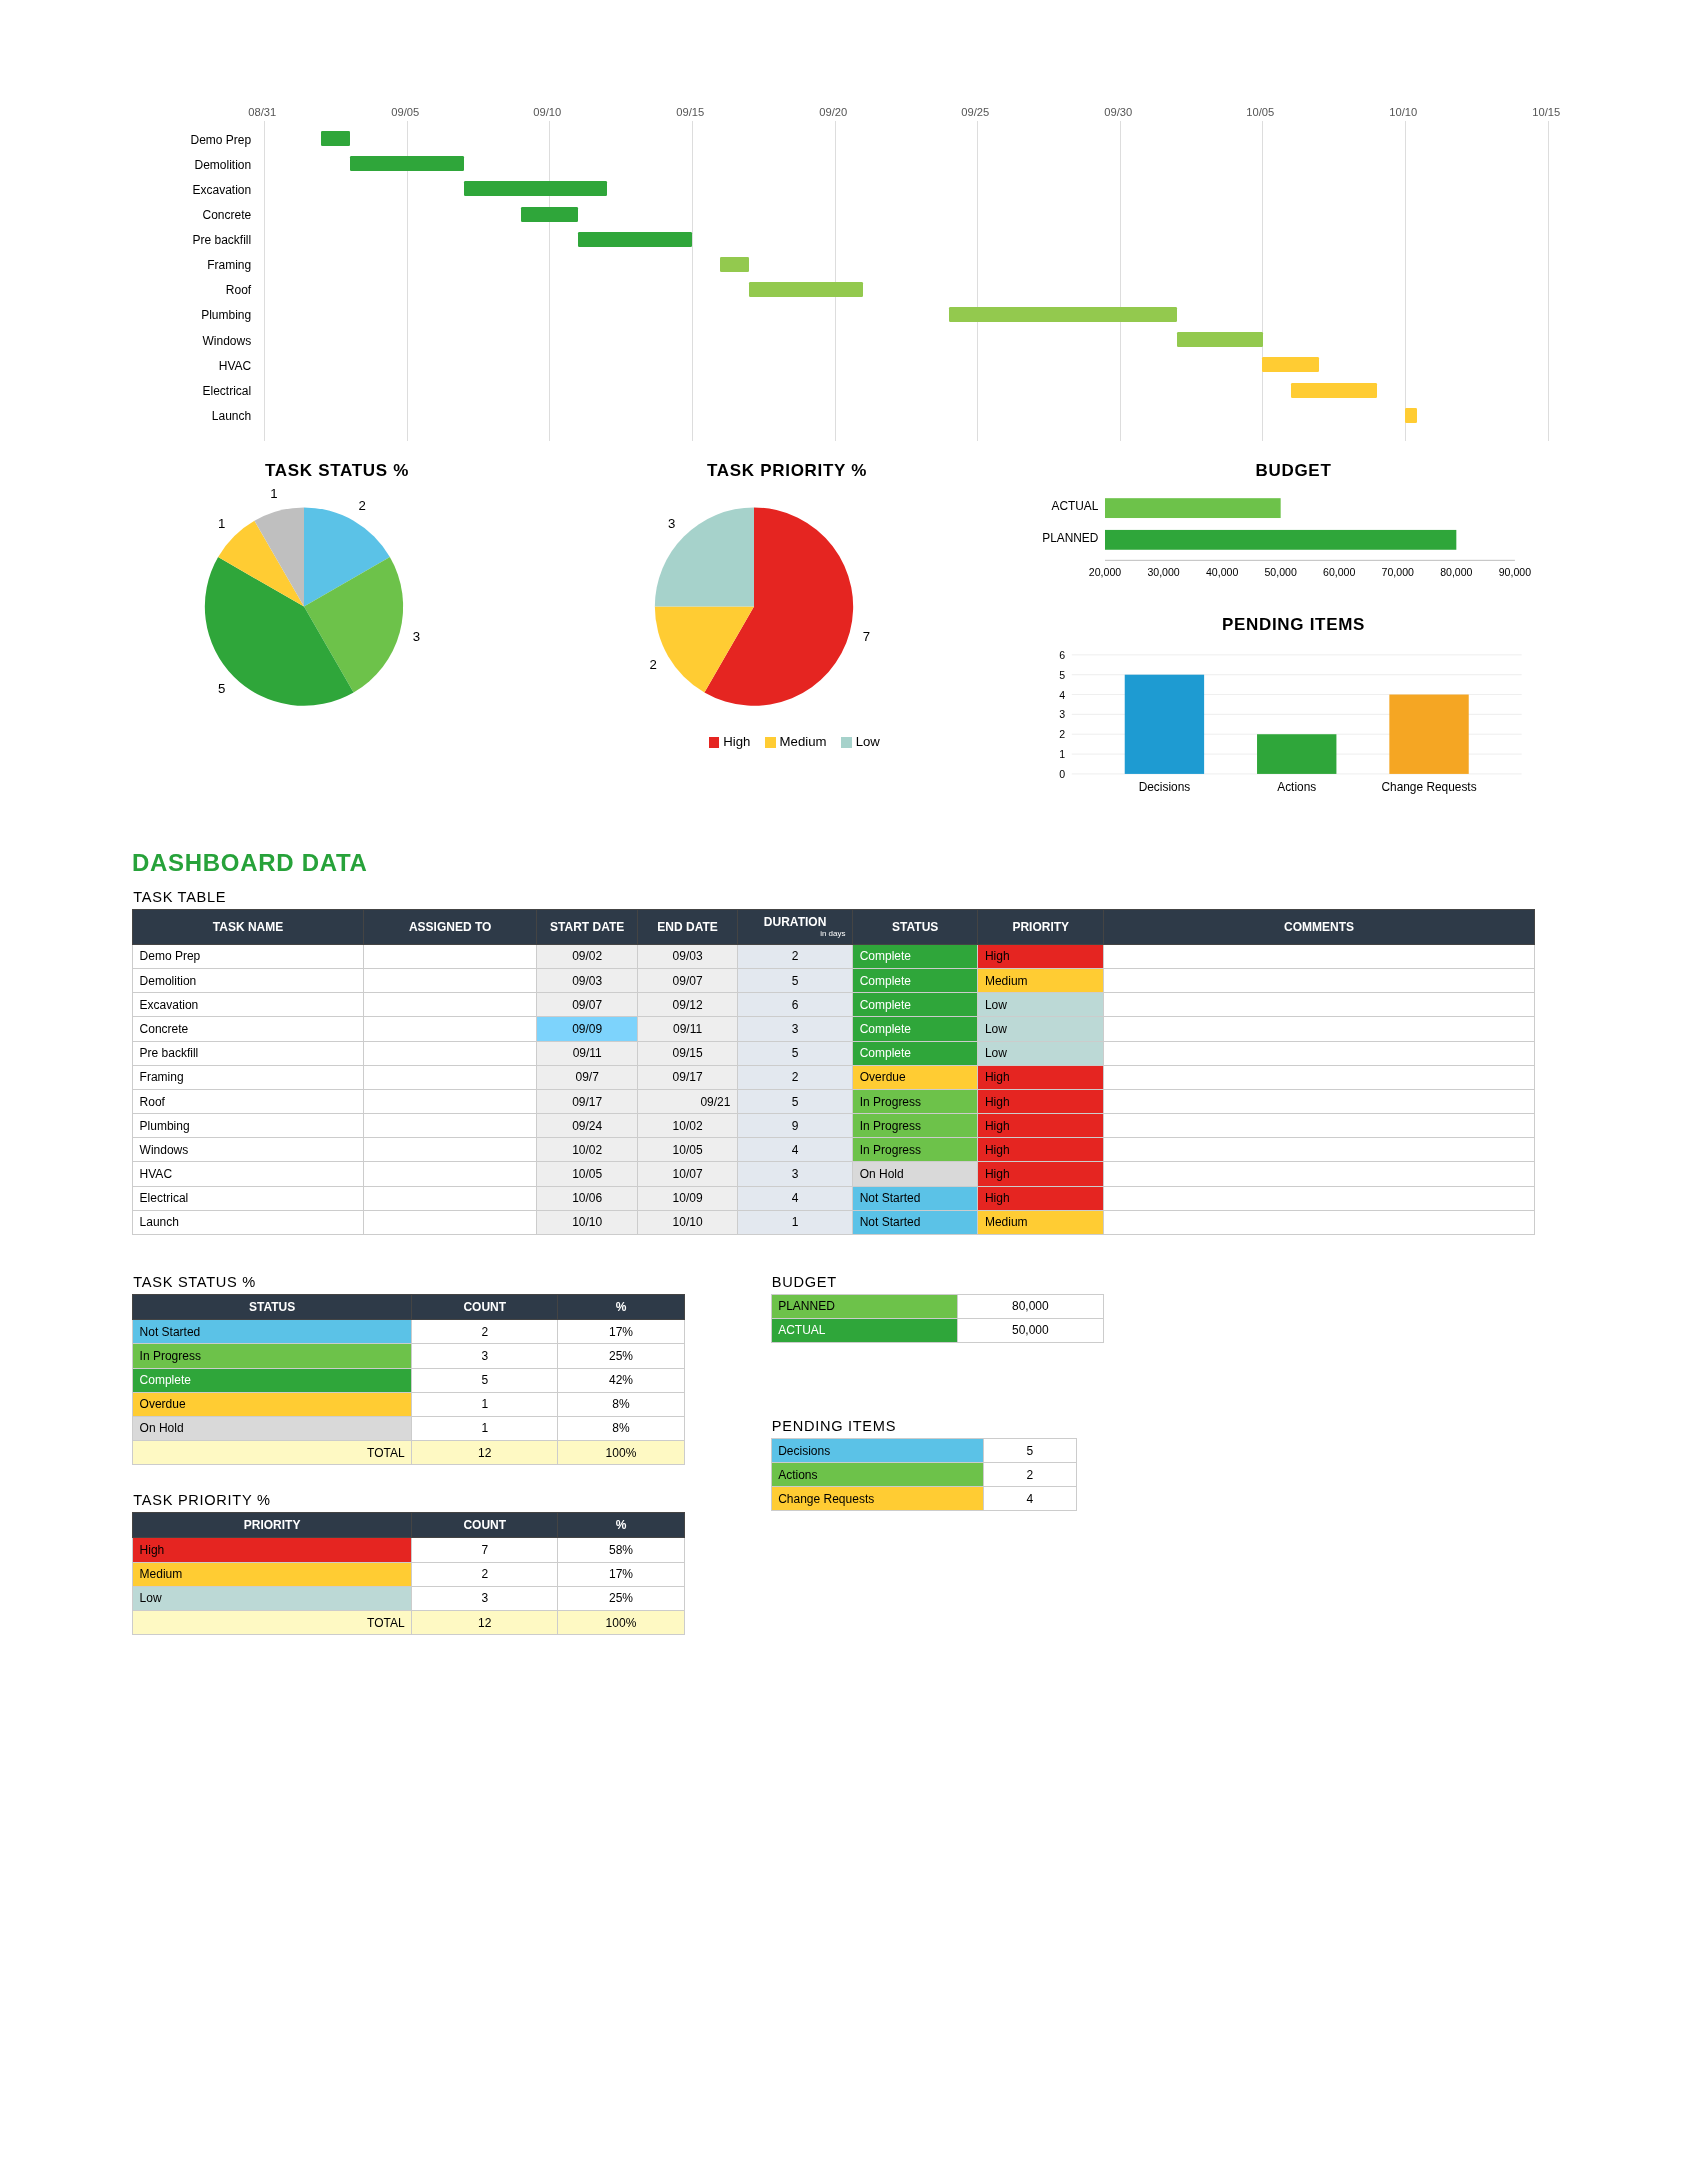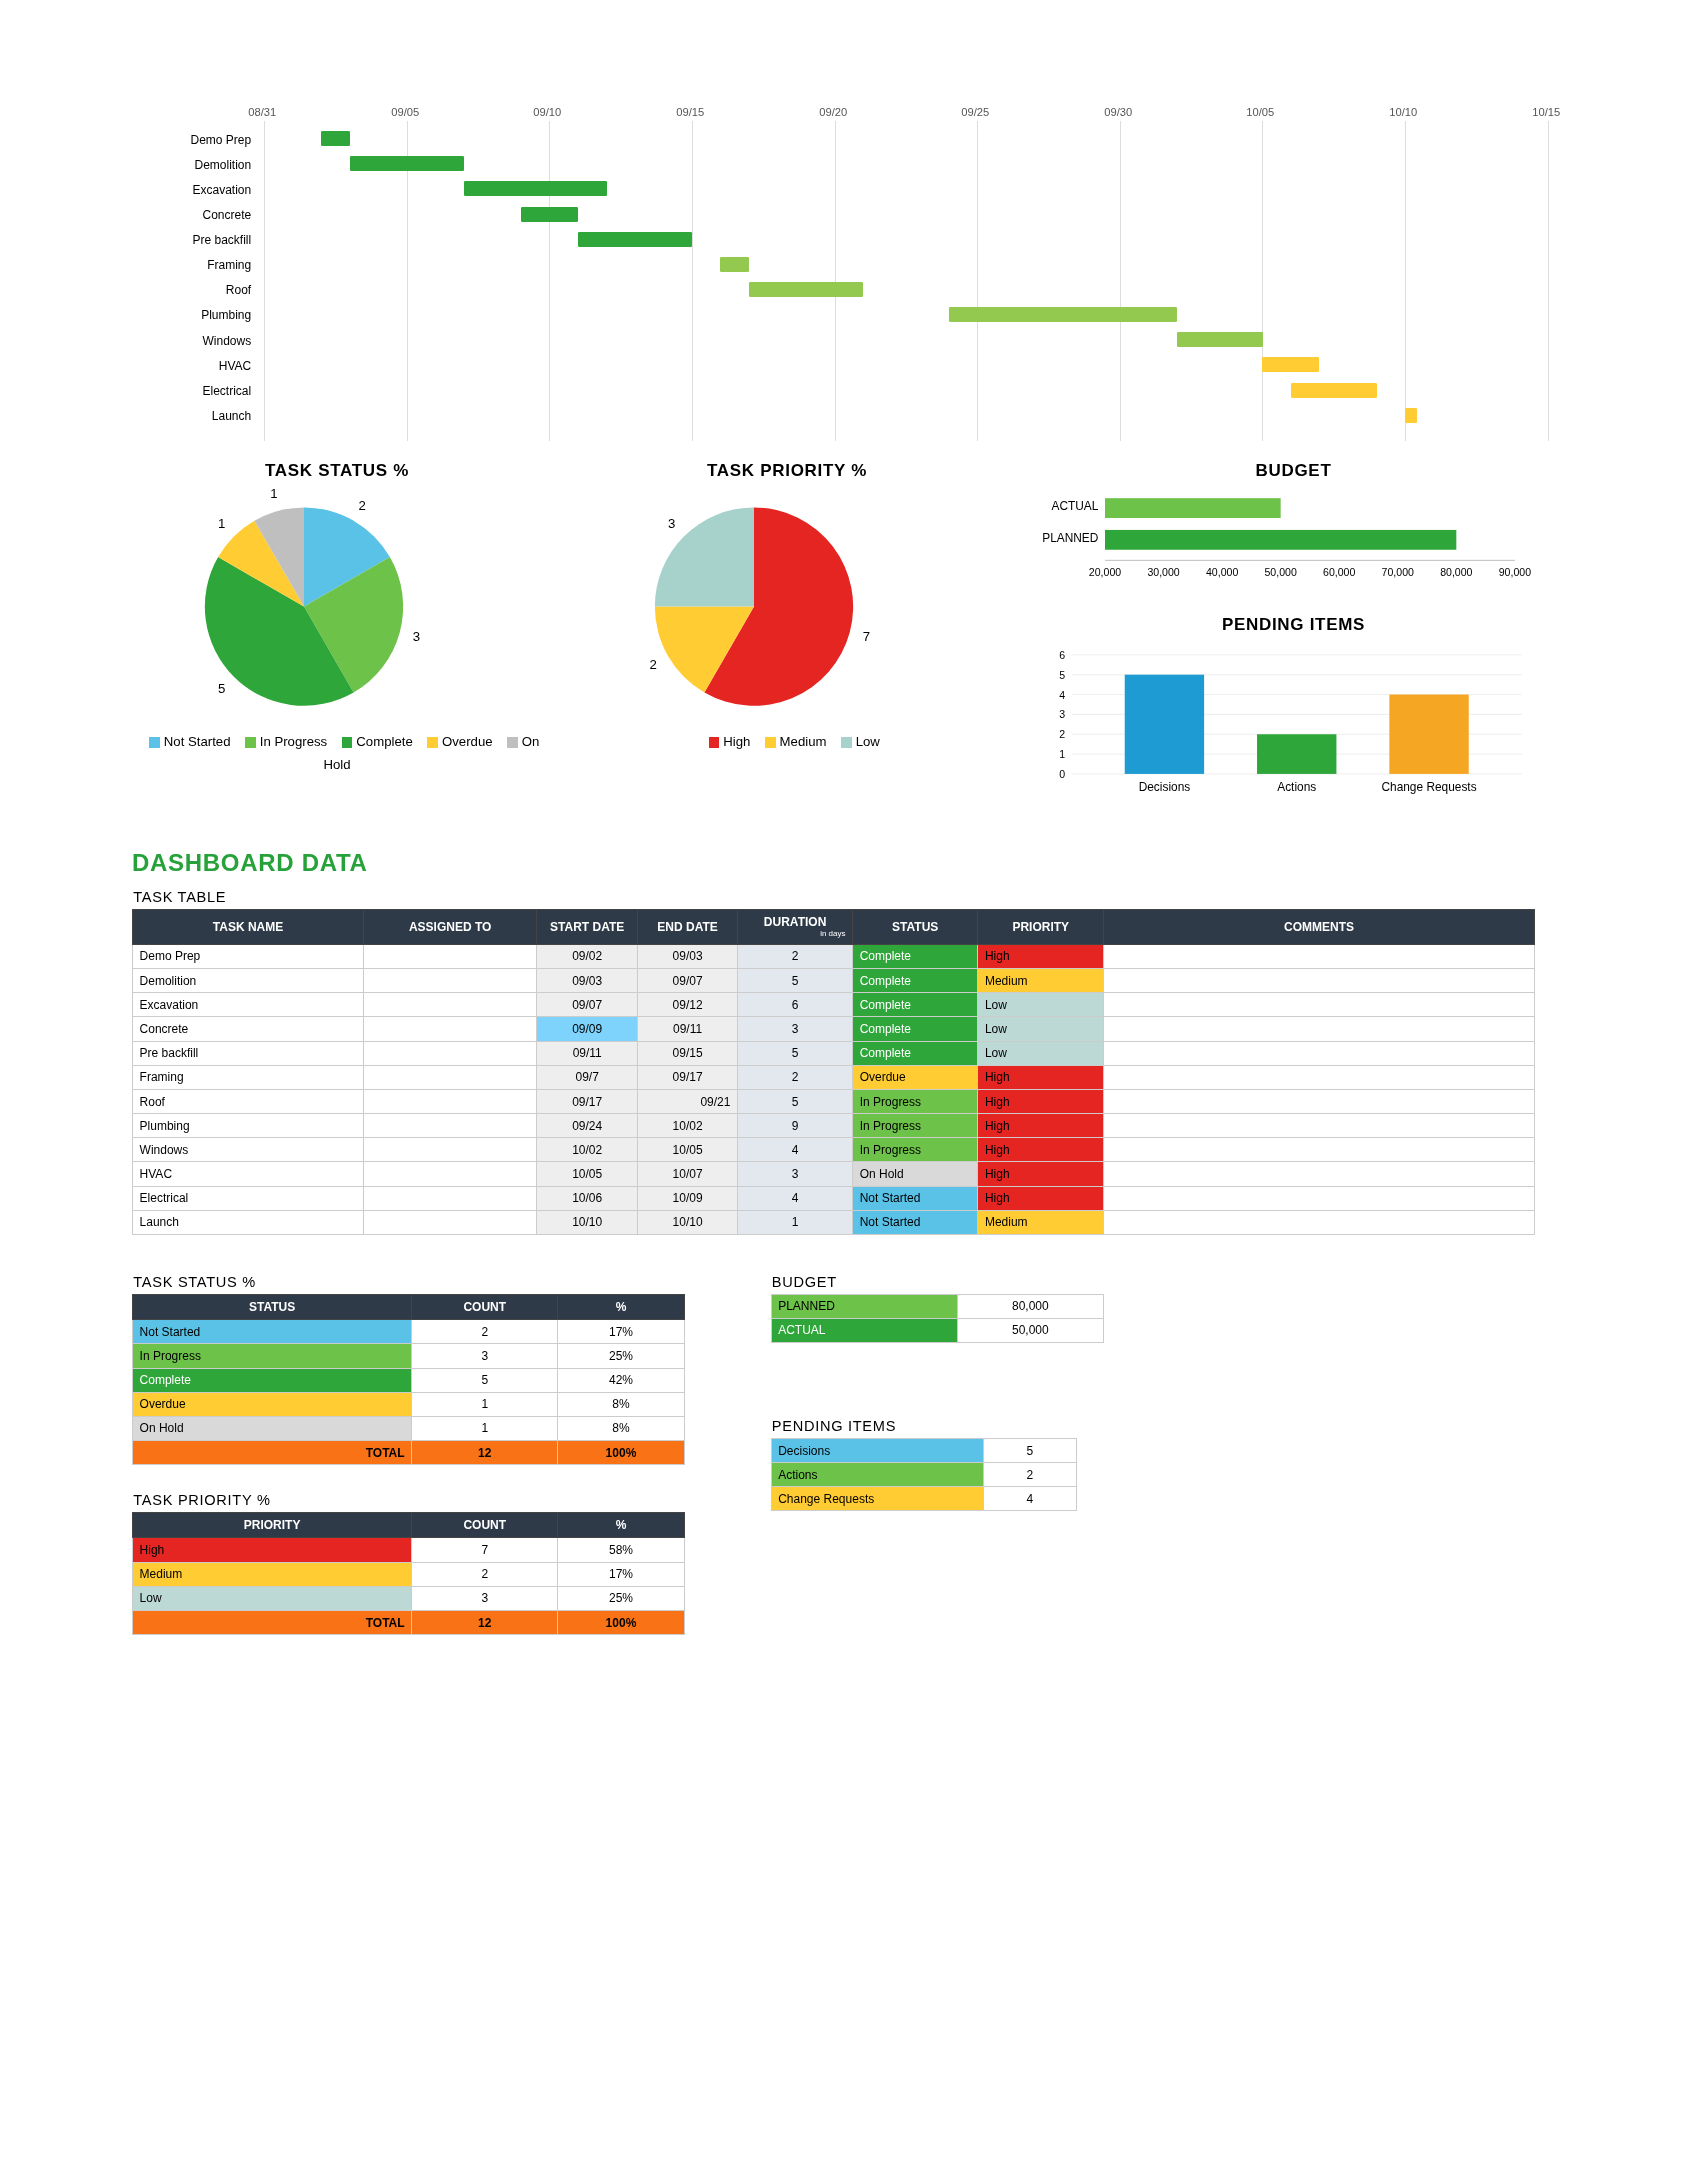--- a/index.html
+++ b/index.html
@@ -31,21 +31,21 @@
   table.data th{background:#2e3a48;color:#fff;font-size:12px;font-weight:700;padding:5.3px 6.6px;border:0.7px solid #444;}
   table.data th .sub{display:block;font-size:8px;font-weight:400;text-align:right;}
   table.data td{font-size:12px;padding:4.6px 6.6px;border:0.7px solid #ccc;}
   .cell-green{background:#2fa63a;color:#fff;}
   .cell-lgreen{background:#6dc24a;color:#000;}
   .cell-yellow{background:#ffcc33;}
   .cell-red{background:#e52521;color:#000;}
   .cell-blue{background:#5bc2e7;}
   .cell-gray{background:#d9d9d9;}
   .cell-teal{background:#bcd9d6;}
-  .tot td{background:#f97316;font-weight:700;}
+  .tot td{background:#fef9c3;font-weight:400;}
   .sub-row{display:flex;gap:86px;margin-top:26.5px;}
   .mini th{background:#bfbfbf;color:#000;font-weight:700;padding:4px 6.6px;border:0.7px solid #aaa;font-size:12px;}
   .mini td{padding:4px 6.6px;border:0.7px solid #bbb;font-size:12px;text-align:center;}
   .mini td.left{text-align:left;}
 </style>
 </head>
 <body>
 
 <div class="page">
 
@@ -107,21 +107,20 @@
           <text x="348" y="43.579528933938775" text-anchor="middle" font-size="20">2</text>
           <path d="M260,190 L389.9038105676658,115 A150,150 0 0 1 335,319.9038105676658 Z" fill="#6dc24a"></path>
           <text x="430.002945426876" y="241.55215193804364" text-anchor="middle" font-size="20">3</text>
           <path d="M260,190 L335,319.9038105676658 A150,150 0 0 1 130.0961894323342,114.99999999999999 Z" fill="#2fa63a"></path>
           <text x="135.54920651116765" y="320.45079348883235" text-anchor="middle" font-size="20">5</text>
           <path d="M260,190 L130.0961894323342,114.99999999999999 A150,150 0 0 1 185.00000000000006,60.09618943233417 Z" fill="#ffcc33"></path>
           <text x="135.54920651116765" y="71.54920651116761" text-anchor="middle" font-size="20">1</text>
           <path d="M260,190 L185.00000000000006,60.09618943233417 A150,150 0 0 1 260.0000000000001,40 Z" fill="#bfbfbf"></path>
           <text x="214.44784806195636" y="25.99705457312399" text-anchor="middle" font-size="20">1</text>
         </svg>
-      <div class="legend" id="leg-status"><span class="sw" style="background:#5bc2e7"></span>Not Started<span class="sw" style="background:#6dc24a"></span>In Progress<span class="sw" style="background:#2fa63a"></span>Complete<span class="sw" style="background:#ffcc33"></span>Overdue<span class="sw" style="background:#bfbfbf"></span>On Hold</div>
     </div>
     <div class="pie-box">
       <div class="chart-title">TASK PRIORITY %</div>
       <svg id="pie-priority" width="344" height="238" viewBox="0 0 520 360">
           <path d="M260,190 L260,40 A150,150 0 1 1 184.99999999999997,319.9038105676658 Z" fill="#e52521"></path>
           <text x="430.002945426876" y="241.55215193804366" text-anchor="middle" font-size="20">7</text>
           <path d="M260,190 L184.99999999999997,319.9038105676658 A150,150 0 0 1 110,190.00000000000003 Z" fill="#ffcc33"></path>
           <text x="107.57952893393878" y="284" text-anchor="middle" font-size="20">2</text>
           <path d="M260,190 L110,190.00000000000003 A150,150 0 0 1 260,40 Z" fill="#a6d2cb"></path>
           <text x="135.5492065111676" y="71.54920651116765" text-anchor="middle" font-size="20">3</text>

